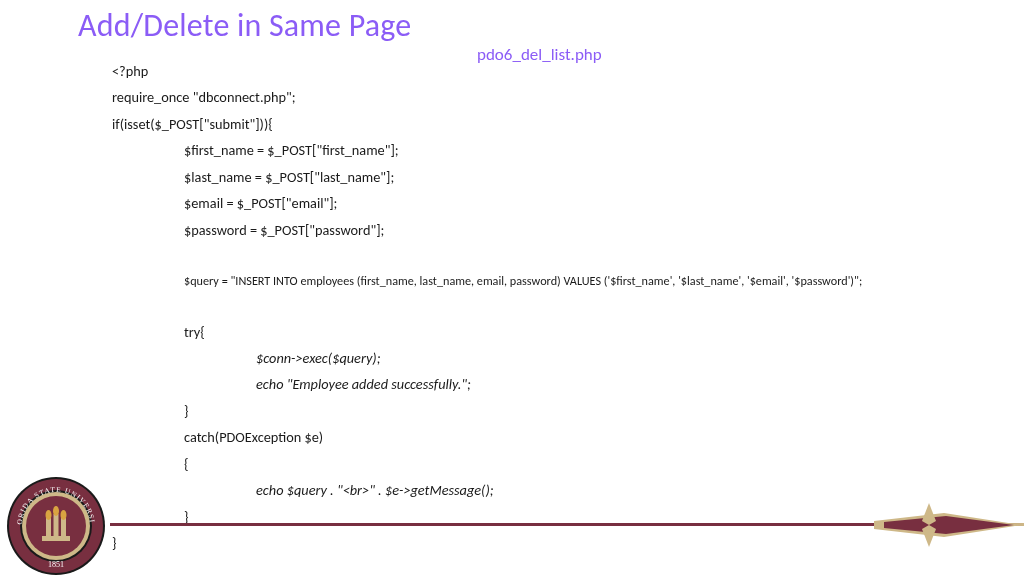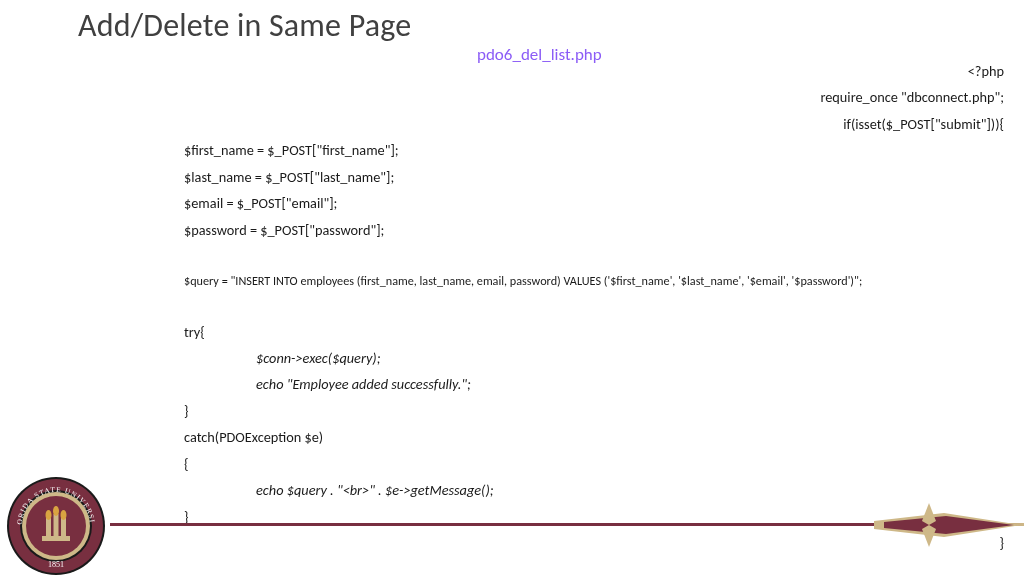--- a/index.html
+++ b/index.html
@@ -4,35 +4,35 @@
 <style>
   * { margin:0; padding:0; box-sizing:border-box; }
   body {
     width:1024px; height:576px;
     background:#fff;
     font-family:"Calibri","Segoe UI",Arial,sans-serif;
     position:relative; overflow:hidden;
   }
   .title {
     position:absolute; left:78px; top:6px;
-    font-size:32px; font-weight:400; color:#404040;
+    font-size:32px; font-weight:400; color:#8b5cf6;
     letter-spacing:0.2px;
   }
   .filename {
     position:absolute; left:477px; top:44px;
     font-size:17px; color:#8b5cf6;
   }
   .code {
     position:absolute; left:112px; top:58px; right:20px;
     font-size:14.3px; color:#1a1a1a; line-height:1.85;
     font-family:"Calibri","Segoe UI",Arial,sans-serif;
   }
   .code .i1 { padding-left:72px; display:block; }
   .code .i2 { padding-left:144px; display:block;font-style:italic; }
-  .code .l  { display:block;text-align:right; }
+  .code .l  { display:block; }
   .code .sm { font-size:12.2px; }
   .spear-line {
     position:absolute; left:110px; right:0; top:523px; height:3px;
     background:linear-gradient(to right,#782F40 0%,#782F40 85%,#CEB888 100%);
   }
   .spear-head {
     position:absolute; right:0px; top:503px; width:150px; height:44px;
   }
   .seal {
     position:absolute; left:6px; top:476px; width:100px; height:100px;

